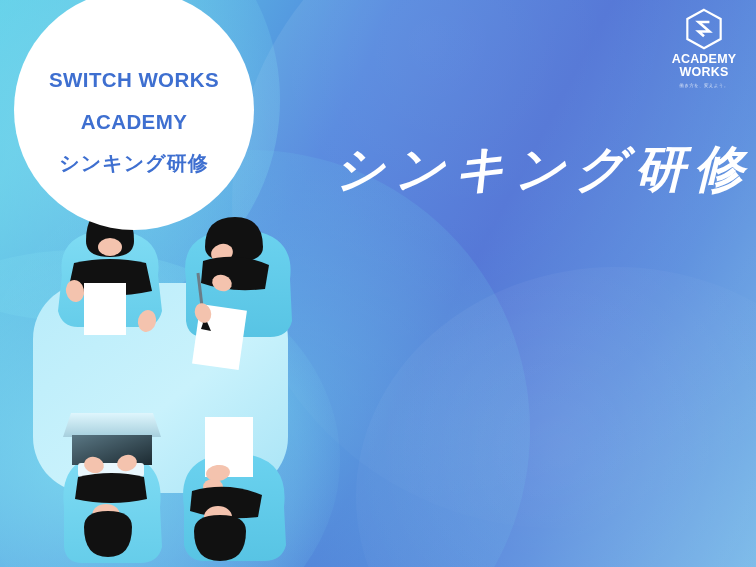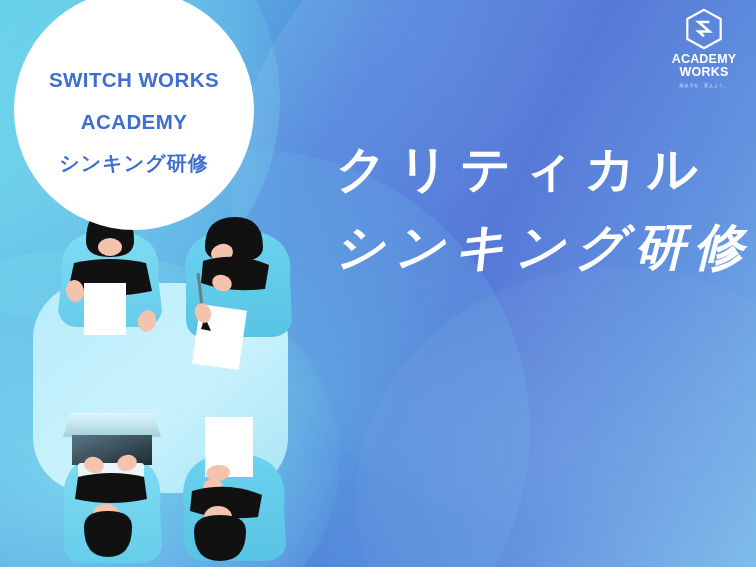--- a/index.html
+++ b/index.html
@@ -265,21 +265,20 @@
     </svg>
   </div>
 
   <div class="badge">
     <div class="badge-l1">SWITCH WORKS</div>
     <div class="badge-l2">ACADEMY</div>
     <div class="badge-l3">シンキング研修</div>
   </div>
 
   <div class="headline">
-    <div class="title-line l1">クリティカル</div>
     <div class="title-line l2">シンキング研修</div>
   </div>
 
   <div class="logo">
     <svg class="logo-mark" viewBox="0 0 48 50">
       <path d="M24 2 L44 13 L44 37 L24 48 L4 37 L4 13 Z" fill="none" stroke="#ffffff" stroke-width="2.6"></path>
       <path d="M30.5 16.5 L17.5 16.5 L24 22.2 L30.5 27.9 L17.5 27.9 L24 33.6" fill="none" stroke="#ffffff" stroke-width="3.1" stroke-linejoin="miter"></path>
     </svg>
     <div class="logo-wordmark">
       <div>ACADEMY</div>

